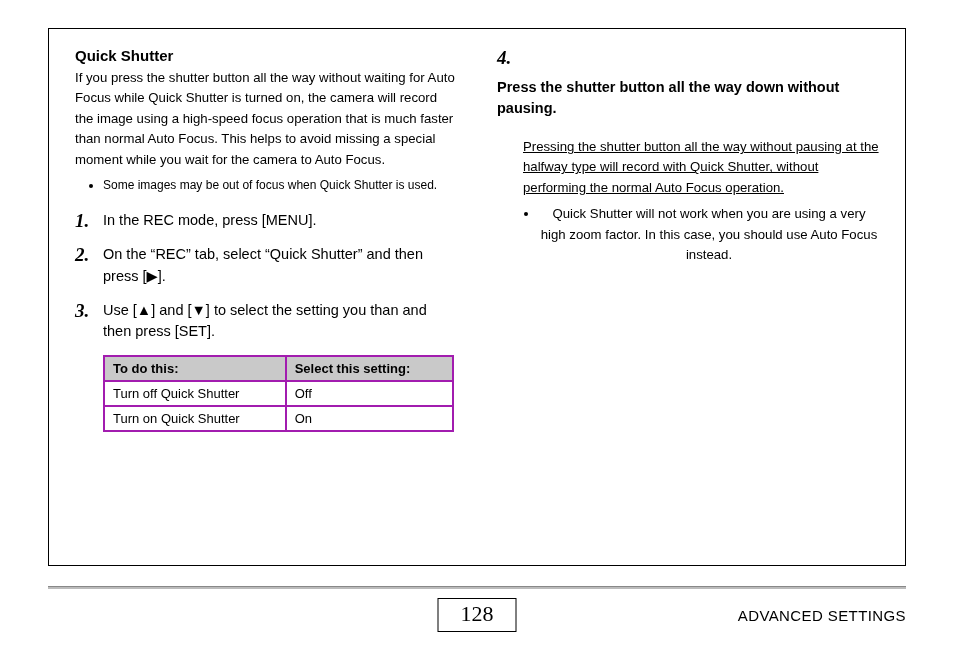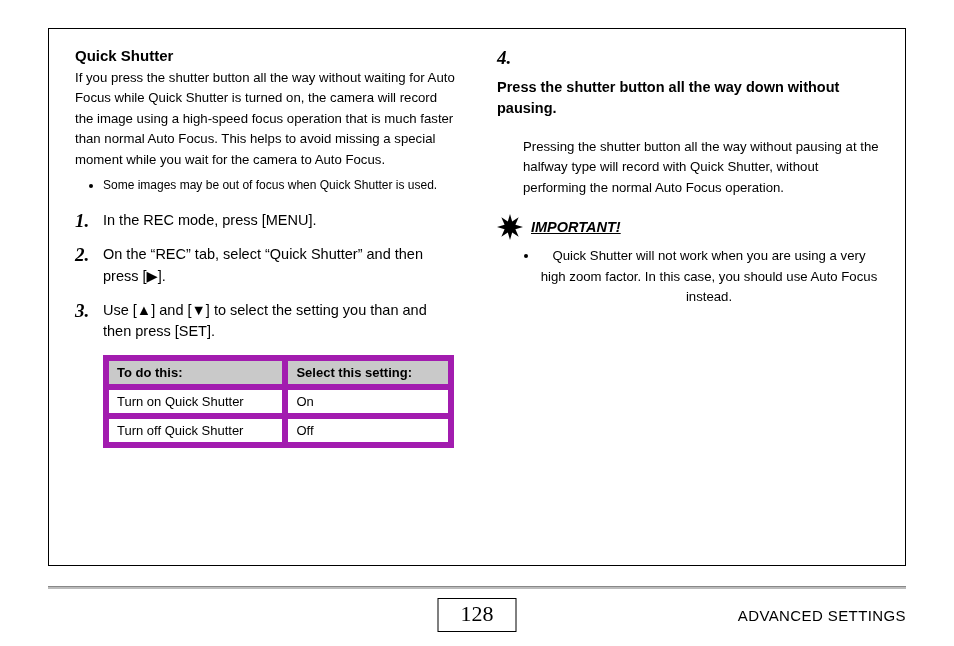--- a/index.html
+++ b/index.html
@@ -61,21 +61,21 @@
     top: -3px;
   }
   table.settings {
     border-collapse: collapse;
     width: 92%;
     margin-left: 28px;
     margin-top: 6px;
     font-size: 13px;
   }
   table.settings th, table.settings td {
-    border: 6px solid #a21caf;
+    border: 2px solid #a21caf;
     text-align: left;
     padding: 4px 8px;
     font-weight: normal;
   }
   table.settings th {
     background: #c9c9c9;
     font-weight: bold;
   }
   .step4-wrap { margin-bottom: 6px; }
   .step4-num {
@@ -94,20 +94,21 @@
     line-height: 1.45;
     width: calc(100% - 30px);
     vertical-align: top;
     margin-top: 8px;
   }
   .step-desc {
     font-size: 13.2px;
     line-height: 1.55;
     margin-left: 26px;
     margin-top: 18px;
+    text-decoration: underline;
   }
   .important-row {
     display: flex;
     align-items: center;
     gap: 8px;
     margin-top: 16px;
     margin-left: 0;
   }
   .burst {
     width: 26px; height: 26px; position: relative; flex-shrink: 0;
@@ -179,46 +180,38 @@
         <li>Use [▲] and [▼] to select the setting you than and then press [SET].</li>
       </ol>
 
       <table class="settings">
         <tbody>
             <tr>
           <th>To do this:</th>
           <th>Select this setting:</th>
         </tr>
         <tr>
+          <td>Turn off Quick Shutter</td>
+          <td>Off</td>
+        </tr>
+        <tr>
           <td>Turn on Quick Shutter</td>
           <td>On</td>
-        </tr>
-        <tr>
-          <td>Turn off Quick Shutter</td>
-          <td>Off</td>
         </tr>
       </tbody>
         </table>
     </div>
 
     <div class="col">
       <div class="step4-wrap">
         <span class="step4-num">4.</span>
         <span class="step4-text">Press the shutter button all the way down without pausing.</span>
       </div>
       <div class="step-desc">Pressing the shutter button all the way without pausing at the halfway type will record with Quick Shutter, without performing the normal Auto Focus operation.</div>
 
-      <div class="important-row">
-        <span class="burst">
-          <svg viewBox="0 0 24 24">
-              <polygon points="12,0 14,7 20,3 17,10 24,12 17,14 20,21 14,17 12,24 10,17 4,21 7,14 0,12 7,10 4,3 10,7" fill="#000"></polygon>
-            </svg>
-        </span>
-        <span class="important-label">IMPORTANT!</span>
-      </div>
       <ul class="important-bullets">
         <li>Quick Shutter will not work when you are using a very high zoom factor. In this case, you should use Auto Focus instead.</li>
       </ul>
     </div>
 
   </div>
 
   <div class="footer">
     <div class="footer-rule"></div>
     <div class="page-num-box">128</div>

